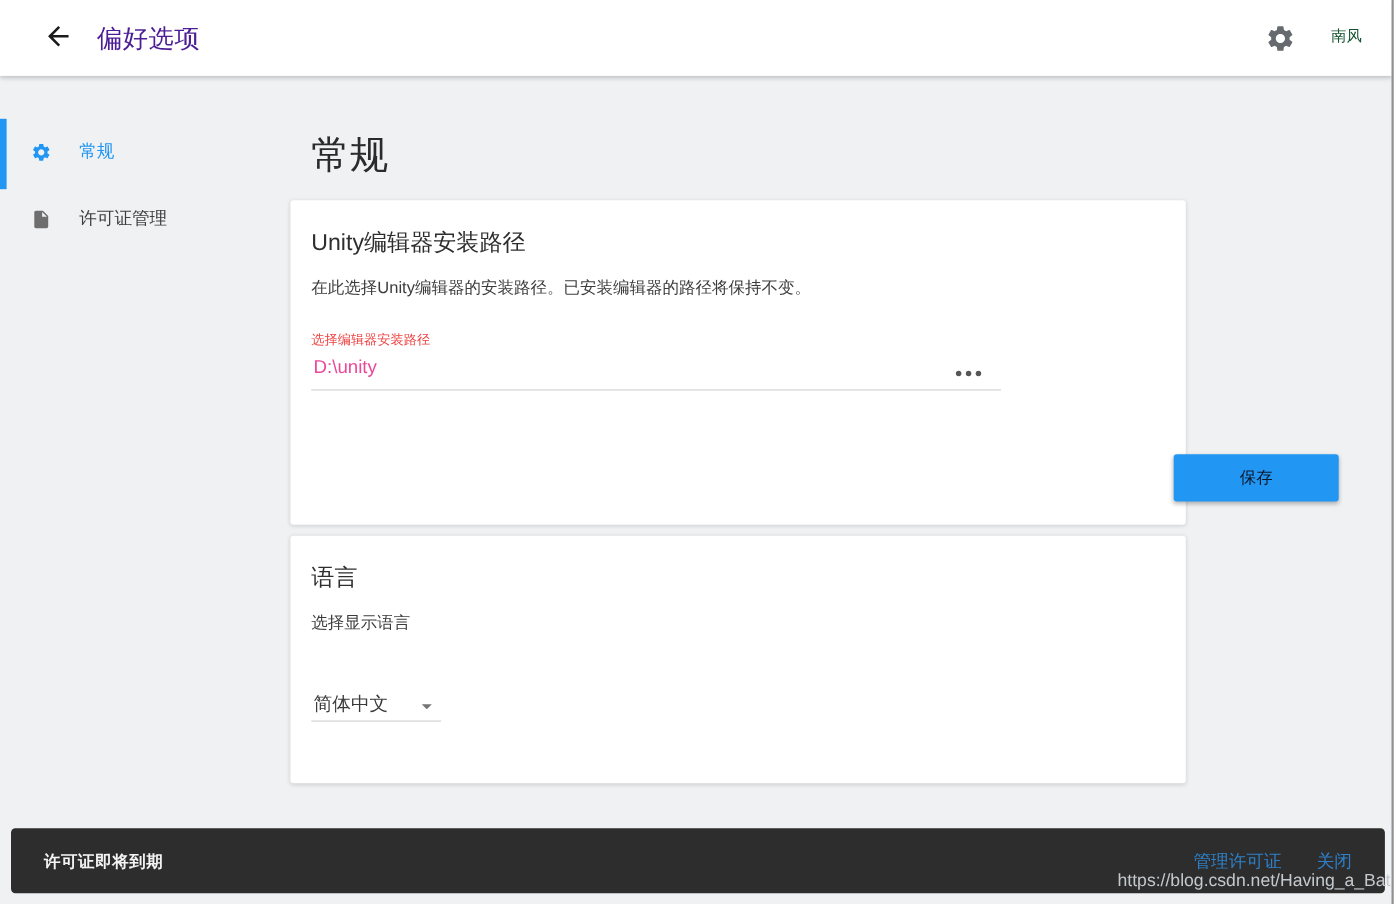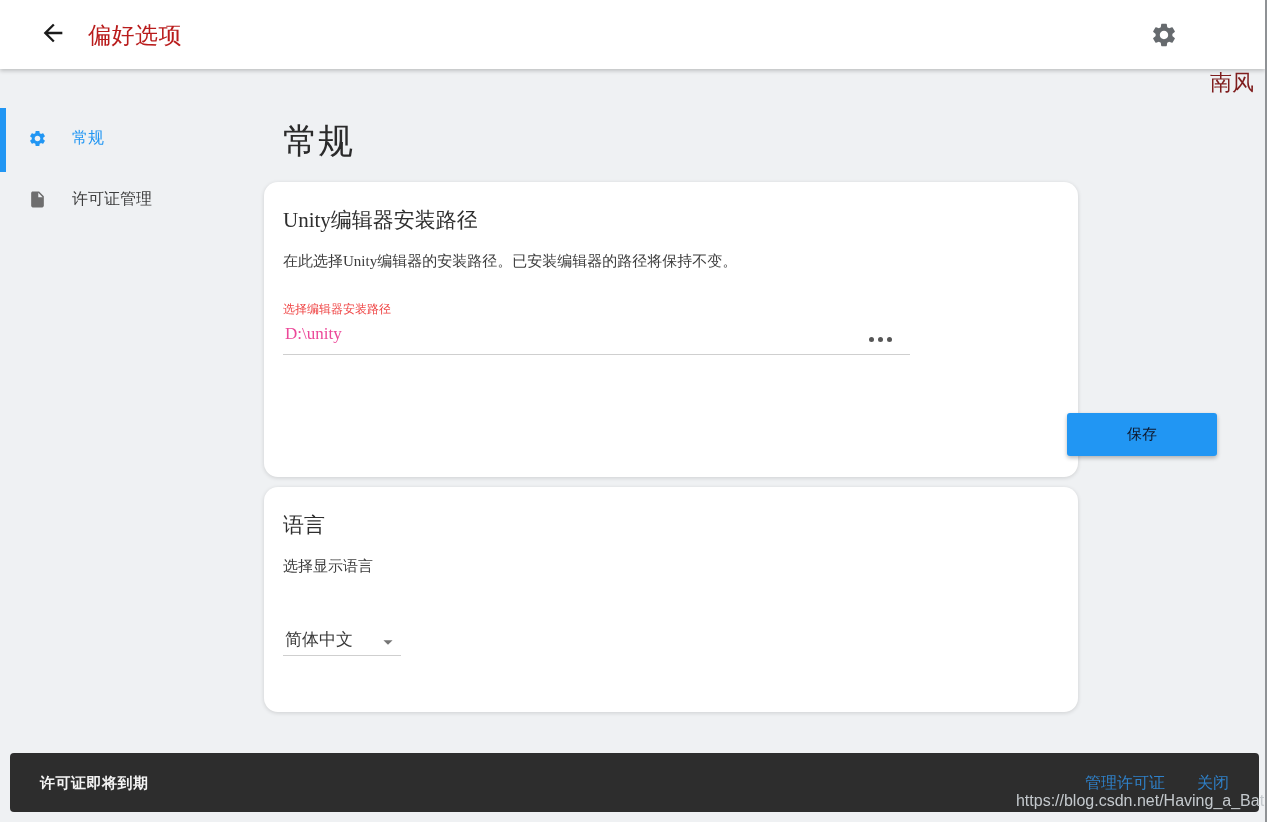--- a/index.html
+++ b/index.html
@@ -19,29 +19,29 @@
     box-shadow:0 2px 4px rgba(0,0,0,0.20);
     z-index:5;
   }
   .back-btn {
     position:absolute; left:38px; top:20px; width:30px; height:30px;
     display:flex; align-items:center; justify-content:center; cursor:pointer;
   }
   .back-btn svg { width:28px; height:28px; fill:#1b1b1b; }
   .header-title {
     position:absolute; left:88px; top:20px;
-    font-size:23px; color:#b91c1c; letter-spacing:0.5px;
+    font-size:23px; color:#4c1d95; letter-spacing:0.5px;
   }
   .header-gear {
     position:absolute; left:1150px; top:21px; width:28px; height:28px; cursor:pointer;
   }
   .header-gear svg { width:28px; height:28px; fill:#666a6e; }
   .header-user {
     position:absolute; left:1210px; top:24px;
-    font-size:22px; color:#7f1d1d;margin-top:44px;
+    font-size:14px; color:#14532d;
   }
 
   
   .side-indicator {
     position:absolute; left:0; top:108px; width:6px; height:64px;
     background:var(--accent);
   }
   .side-item { position:absolute; left:0; width:250px; height:34px; cursor:pointer; }
   .side-item .s-icon { position:absolute; left:28px; top:3px; width:19px; height:19px; }
   .side-item .s-icon svg { width:19px; height:19px; }
@@ -51,23 +51,22 @@
   .side-item.inactive .s-label { color:#3d3d3d; }
   .side-item.inactive .s-icon svg { fill:#6e6e6e; }
 
   
   .main-heading {
     position:absolute; left:283px; top:118px;
     font-size:35px; color:#2b2b2b;
   }
   .card {
     position:absolute; left:264px; width:814px;
-    background:#ffffff; border-radius:14px;
+    background:#ffffff; border-radius:3px;
     box-shadow:0 1px 4px rgba(0,0,0,0.14);
-    font-family:Liberation Serif, serif;
   }
   .card-1 { top:182px; height:295px; }
   .card-2 { top:487px; height:225px; }
   .card-title {
     position:absolute; left:19px; top:24px;
     font-size:21px; font-weight:500; color:#2e2e2e;
   }
   .card-desc {
     position:absolute; left:19px; top:70px;
     font-size:15px; color:#3c3c3c;

